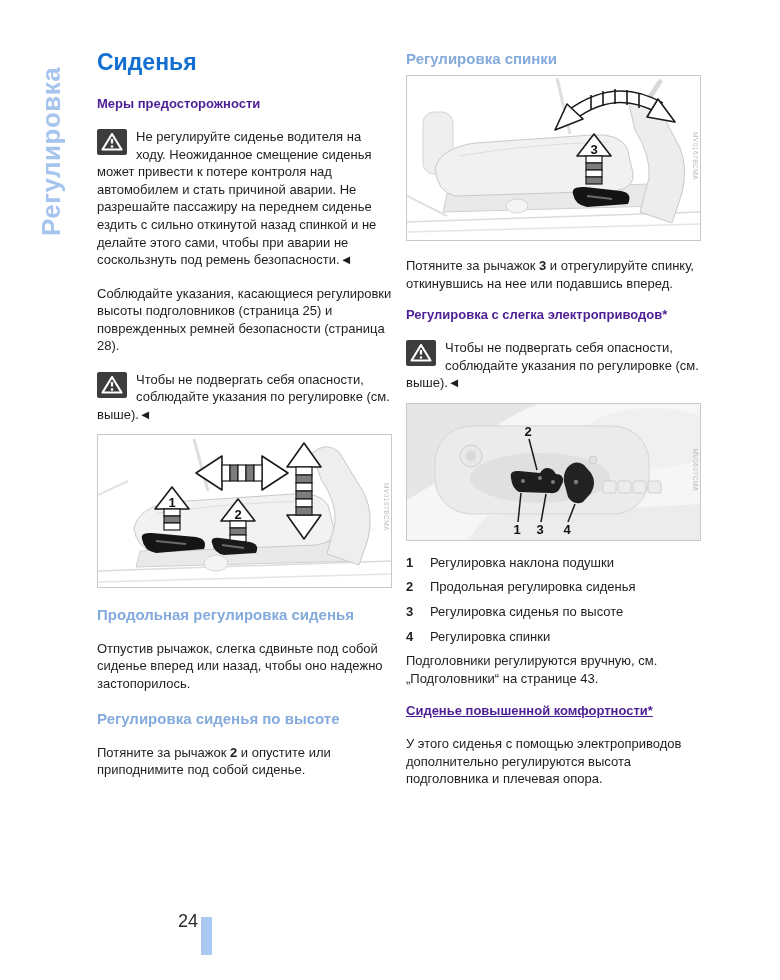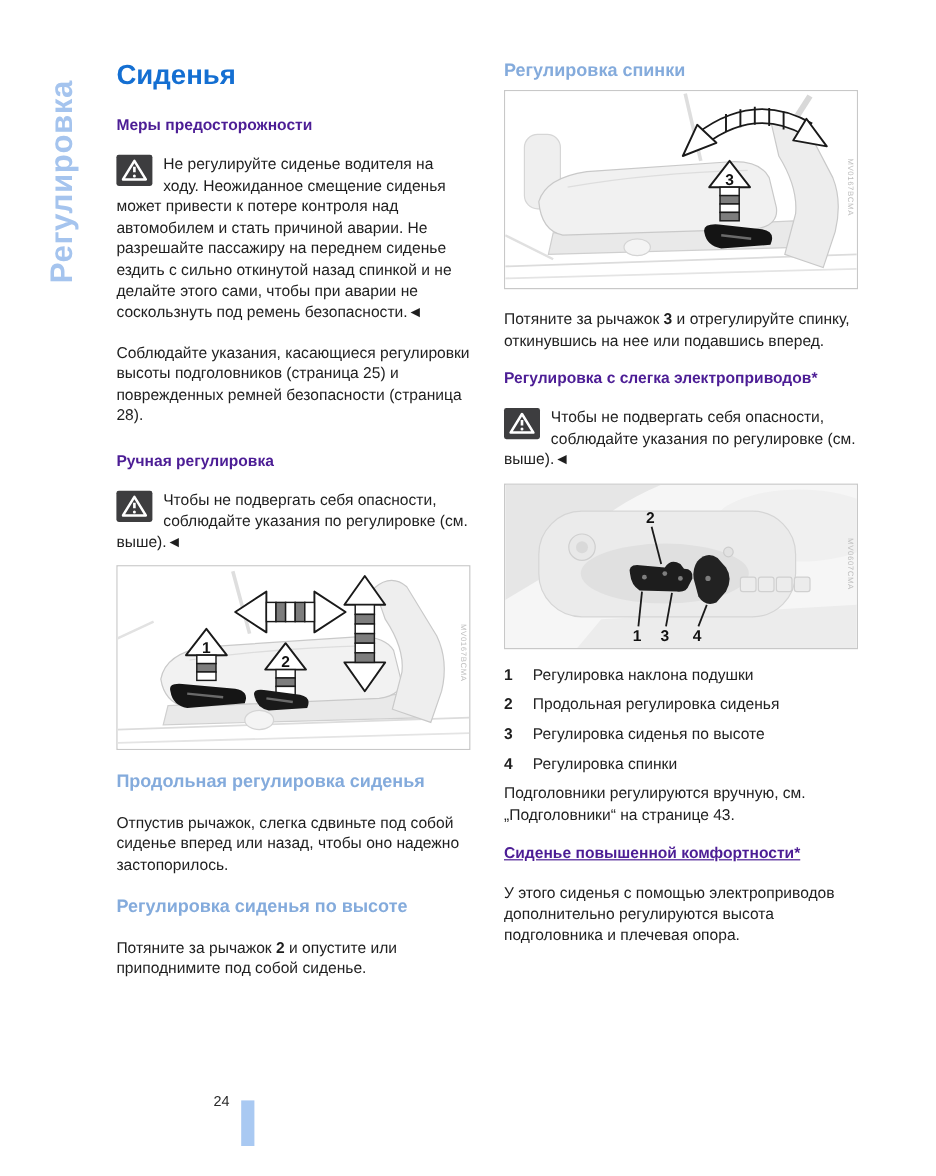--- a/index.html
+++ b/index.html
@@ -8,21 +8,21 @@
     width:780px; height:980px; position:relative; overflow:hidden;
     background:#ffffff; color:#1e1e1e;
     font-family:"Liberation Sans", sans-serif;
   }
   .sidebar-label {
     position:absolute; top:236px; left:36px;
     transform:rotate(-90deg); transform-origin:top left;
     font-size:26px; font-weight:bold; color:#a5c4ee;
     letter-spacing:.5px; white-space:nowrap;
   }
-  .columns { position:absolute; left:97px; top:50px; display:flex; gap:28px;justify-content:space-between; }
+  .columns { position:absolute; left:97px; top:50px; display:flex; gap:14px;justify-content:space-between; }
   .col { width:295px; }
   .page-title { font-size:23px; font-weight:bold; color:#146fd2; margin:0 0 19px; line-height:1.1; }
   .h2 { font-size:13px; font-weight:bold; color:#4c1d95; margin:22px 0 9px; line-height:1.15; }
   .h3 { font-size:15px; font-weight:bold; color:#84abdc; margin:18px 0 8px; line-height:1.15; }
   .col > :first-child { margin-top:0; }
   .para { font-size:13px; line-height:1.35; margin:16px 0 9px; }
   .para b { font-weight:bold; }
   .warn { overflow:visible; }
   .warn-icon {
     float:left; width:30px; height:26px; margin:1px 9px 2px 0;
@@ -31,21 +31,21 @@
   }
   .figure {
     border:1px solid #c8c8c8; background:#fff;
     margin:11px 0 13px; line-height:0;
   }
   .fig-num { font-family:"Liberation Sans", sans-serif; font-weight:bold; font-size:13px; fill:#111; }
   .fig-wm { font-family:"Liberation Sans", sans-serif; font-size:6.5px; fill:#bdbdbd; letter-spacing:.5px; }
   .list-row { display:flex; font-size:13px; line-height:1.35; margin:0 0 7px; }
   .list-num { font-weight:bold; width:24px; flex:0 0 24px; }
   .note { margin-top:3px; }
-  .footer-num { position:absolute; left:178px; top:911px; font-size:12px; color:#2a2a2a; }
+  .footer-num { position:absolute; left:178px; top:911px; font-size:18px; color:#2a2a2a; }
   .footer-bar { position:absolute; left:201px; top:917px; width:11px; height:38px; background:#a9c9f2; }
   .arrowline { stroke:#1a1a1a; stroke-width:1.5; }
 </style>
 </head>
 <body>
 
 <div>
 
   <div class="sidebar-label">Регулировка</div>
 
@@ -62,21 +62,20 @@
           <svg width="22" height="20" viewBox="0 0 22 20">
             <polygon points="11,2 20.5,17.5 1.5,17.5" fill="none" stroke="#ffffff" stroke-width="2.1" stroke-linejoin="round"></polygon>
             <line x1="11" y1="7" x2="11" y2="11.5" stroke="#ffffff" stroke-width="2.2"></line>
             <circle cx="11" cy="14.6" r="1.25" fill="#ffffff"></circle>
           </svg>
         </span><span>Не регулируйте сиденье водителя на ходу. Неожиданное смещение сиденья может привести к потере контроля над автомобилем и стать причиной аварии. Не разрешайте пассажиру на переднем сиденье ездить с сильно откинутой назад спинкой и не делайте этого сами, чтобы при аварии не соскользнуть под ремень безопасности.◄</span>
       </div>
 
       <div class="para">Соблюдайте указания, касающиеся регулировки высоты подголовников (страница 25) и поврежденных ремней безопасности (страница 28).</div>
 
-      <div class="h2">Ручная регулировка</div>
 
       <div class="para warn">
         <span class="warn-icon">
           <svg width="22" height="20" viewBox="0 0 22 20">
             <polygon points="11,2 20.5,17.5 1.5,17.5" fill="none" stroke="#ffffff" stroke-width="2.1" stroke-linejoin="round"></polygon>
             <line x1="11" y1="7" x2="11" y2="11.5" stroke="#ffffff" stroke-width="2.2"></line>
             <circle cx="11" cy="14.6" r="1.25" fill="#ffffff"></circle>
           </svg>
         </span><span>Чтобы не подвергать себя опасности, соблюдайте указания по регулировке (см. выше).◄</span>
       </div>

